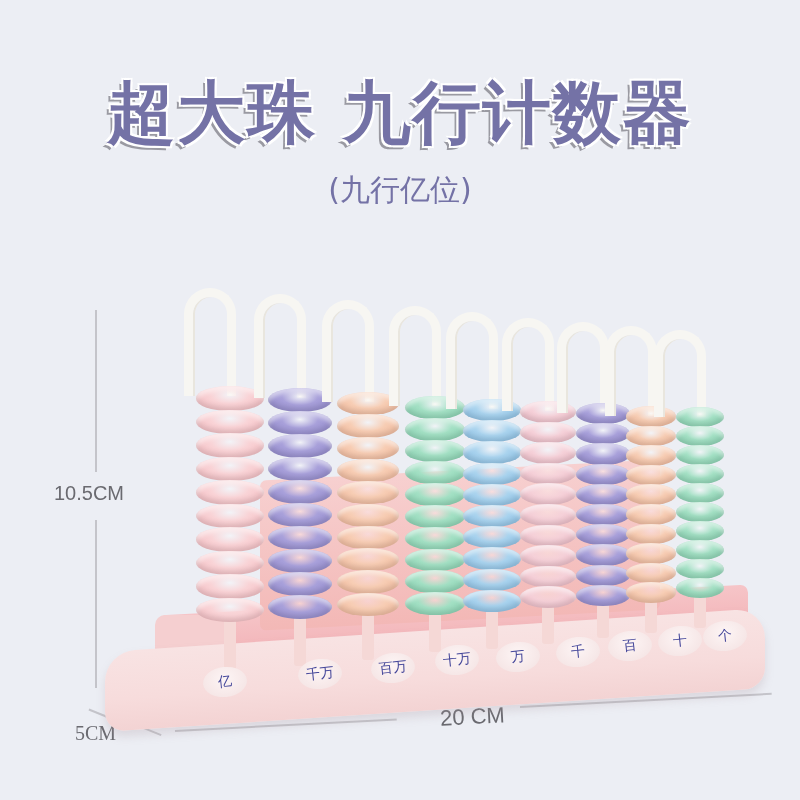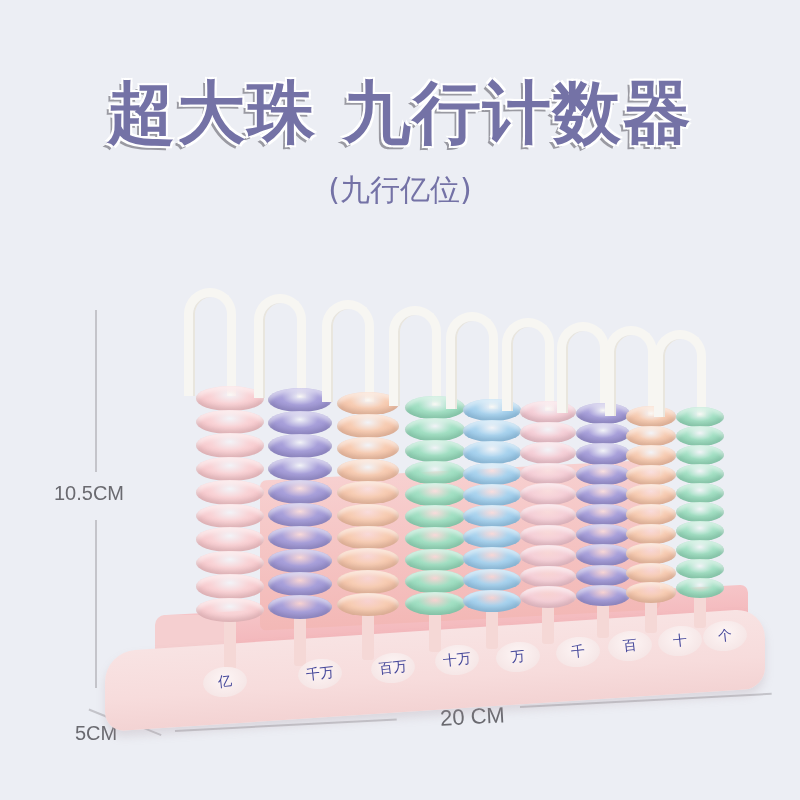--- a/index.html
+++ b/index.html
@@ -83,21 +83,21 @@
 
 <div class="title">超大珠 九行计数器</div>
 <div class="subtitle">(九行亿位)</div>
 
 <div class="dim-line" style="left:95px;top:310px;width:2px;height:162px;"></div>
 <div class="dim-line" style="left:95px;top:520px;width:2px;height:168px;"></div>
 <div class="dim" style="left:54px;top:482px;">10.5CM</div>
 
 <div class="dim-line" style="left:88px;top:713px;width:24px;height:2px;transform:rotate(22deg);"></div>
 <div class="dim-line" style="left:140px;top:730px;width:22px;height:2px;transform:rotate(22deg);"></div>
-<div class="dim" style="left:75px;top:722px;">5CM</div>
+<div class="dim" style="left:75px;top:722px;font-family:Liberation Serif, serif;">5CM</div>
 
 <div class="dim-line" style="left:175px;top:730px;width:222px;height:2px;transform:rotate(-3deg);transform-origin:left;"></div>
 <div class="dim-line" style="left:520px;top:706px;width:252px;height:2px;transform:rotate(-3deg);transform-origin:left;"></div>
 <div class="dim" style="left:440px;top:704px;font-size:22px;transform:rotate(-3deg);">20 CM</div>
 
 <div class="abacus" id="abacus">
   <div class="base-back"></div>
   <div class="panel"></div>
   <div class="left-post"></div>
   <div class="base"></div>

